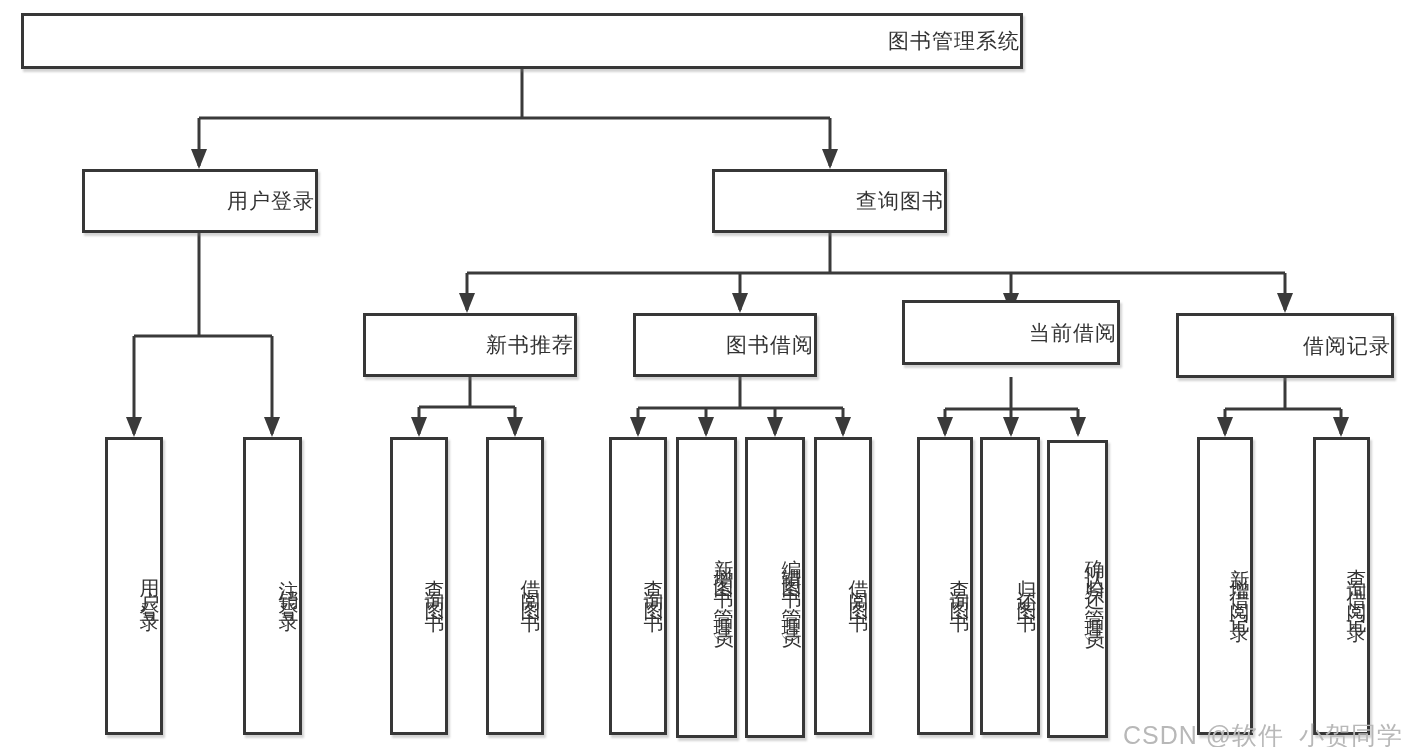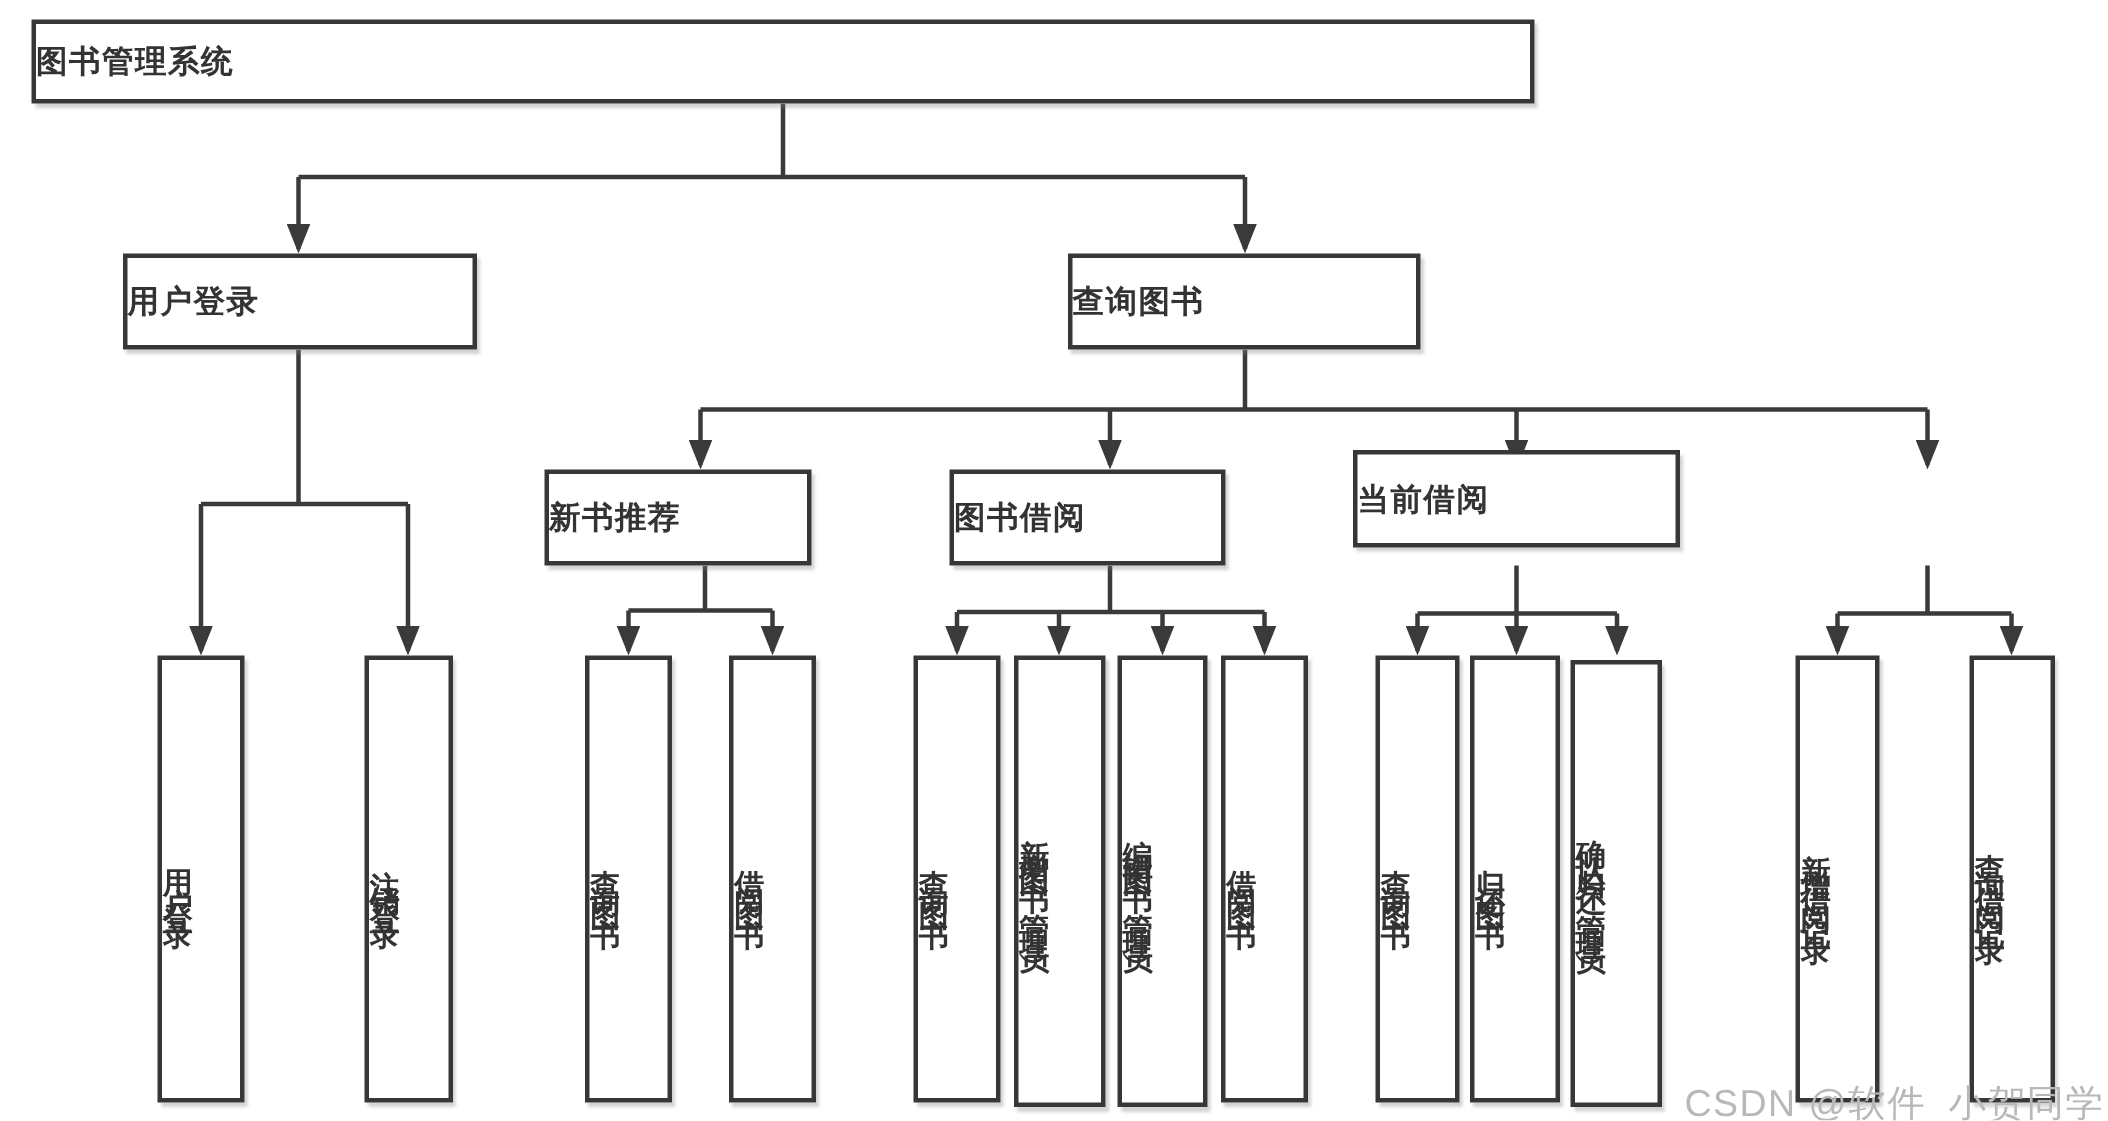--- a/index.html
+++ b/index.html
@@ -18,24 +18,23 @@
     background:var(--bg);
     overflow:hidden;
   }
   .edges{position:absolute;left:0;top:0;width:1405px;height:747px;}
   .edges path{stroke:var(--line);stroke-width:3;fill:none;}
   .edges .arrowhead{fill:var(--line);stroke:none;}
   .box{
     position:absolute;
     background:var(--bg);
     border:3px solid var(--border);
-    display:flex;align-items:center;justify-content:flex-start;
+    display:flex;align-items:center;justify-content:flex-end;
     box-shadow:2px 3px 2px rgba(130,130,130,0.35);
     z-index:1;
-    font-weight:bold;
   }
   .hlabel{
     font-size:21px;
     letter-spacing:1px;
     color:var(--ink);
     white-space:nowrap;
   }
   .vbox .vlabel{
     writing-mode:vertical-rl;
     text-orientation:mixed;
@@ -119,28 +118,31 @@
     <span class="hlabel">图书管理系统</span>
   </div>
 
   <div class="box" style="left:82px;top:169px;width:236px;height:64px">
     <span class="hlabel">用户登录</span>
   </div>
   <div class="box" style="left:712px;top:169px;width:235px;height:64px">
     <span class="hlabel">查询图书</span>
   </div>
 
-  <div class="box" style="left:363px;top:313px;width:178px;height:64px">
+  <div class="box" style="left:363px;top:313px;width:214px;height:64px">
     <span class="hlabel">新书推荐</span>
   </div>
   <div class="box" style="left:633px;top:313px;width:184px;height:64px">
     <span class="hlabel">图书借阅</span>
   </div>
   <div class="box" style="left:902px;top:300px;width:218px;height:65px">
     <span class="hlabel">当前借阅</span>
+  </div>
+  <div class="box" style="left:1176px;top:313px;width:218px;height:65px">
+    <span class="hlabel">借阅记录</span>
   </div>
 
   <div class="box vbox" style="left:105px;top:437px;width:58px;height:298px">
     <span class="vlabel">用户登录</span>
   </div>
   <div class="box vbox" style="left:243px;top:437px;width:59px;height:298px">
     <span class="vlabel">注销登录</span>
   </div>
 
   <div class="box vbox" style="left:390px;top:437px;width:58px;height:298px">

